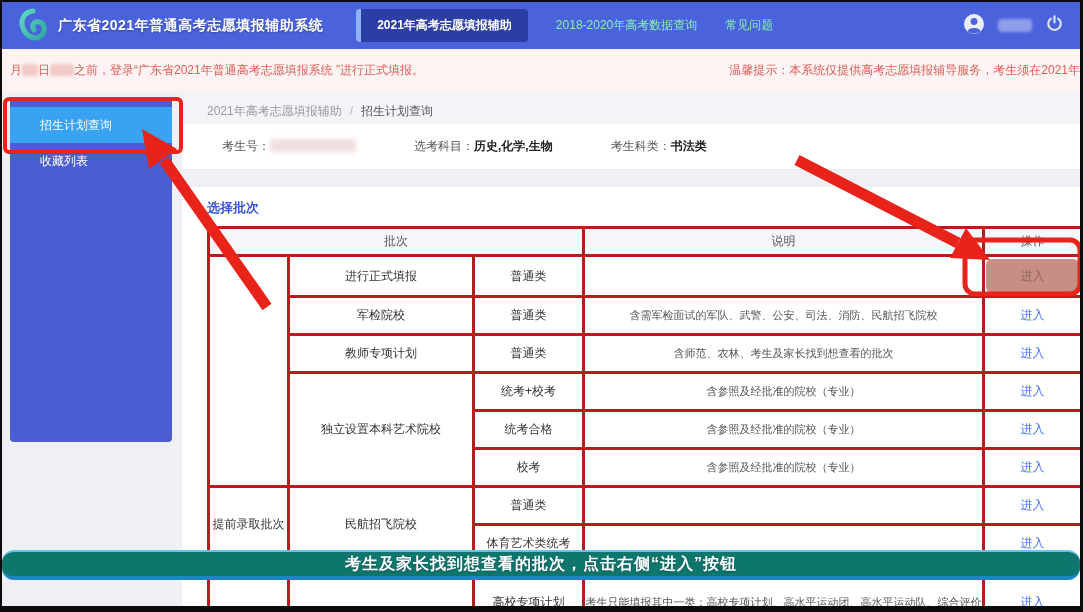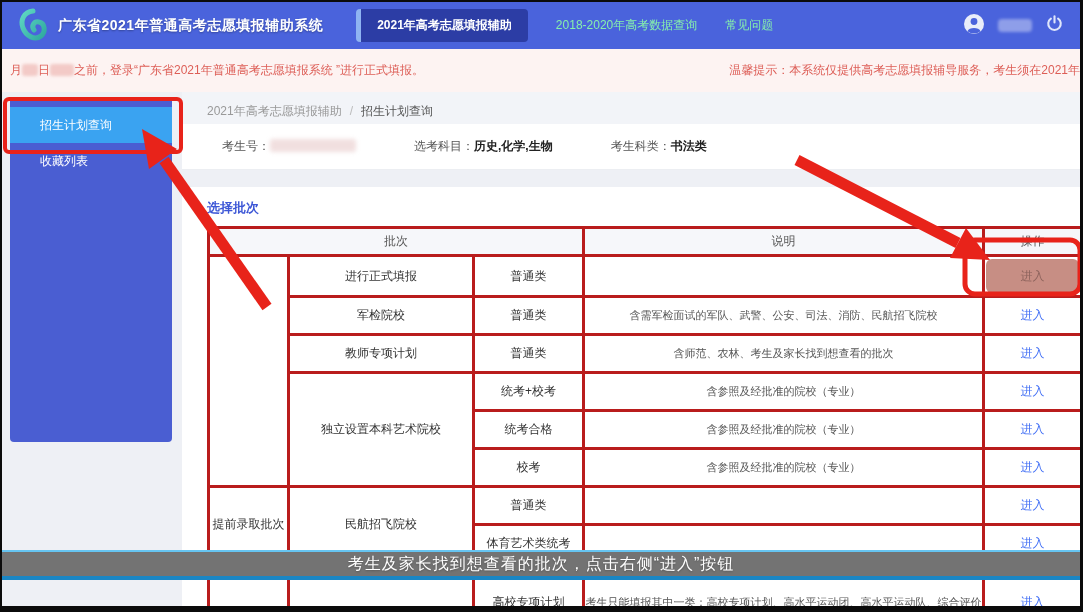--- a/index.html
+++ b/index.html
@@ -58,23 +58,23 @@
   thead th { background:#f6f7fa; height:28px; font-weight:normal; color:#555; }
   tbody td { height:38px; }
   tr.tall td { height:80px; }
   td.desc { color:#555; font-size:11px; white-space:nowrap; }
   a.enter { color:#3f6df5; text-decoration:none; cursor:pointer; }
   .enter-highlight { display:block; margin:2px 1px; height:34px; line-height:34px;
                      background:#c78e84; color:#8d635c; border-radius:6px; cursor:pointer; }
 
   
   .banner { position:absolute; left:0; right:0; top:548px; height:30px; z-index:20;
-            background:#737373; border-top:2px solid #66c4f1; border-bottom:4px solid #1a86c4;
-            color:#fff; font-weight:normal; font-size:16px; text-align:center; line-height:23px;
-            letter-spacing:1px; text-shadow:0 1px 2px rgba(0,0,0,.25); white-space:nowrap; }
+            background:#0f766e; border-top:2px solid #66c4f1; border-bottom:4px solid #1a86c4;
+            color:#fff; font-weight:bold; font-size:16px; text-align:center; line-height:23px;
+            letter-spacing:1px; text-shadow:0 1px 2px rgba(0,0,0,.25); white-space:nowrap;border-radius:12px; }
 
   
   .annotations { position:absolute; left:0; top:0; z-index:50; pointer-events:none; }
 </style>
 </head>
 <body>
 
 <div class="screen">
 
   <header class="app-header">

